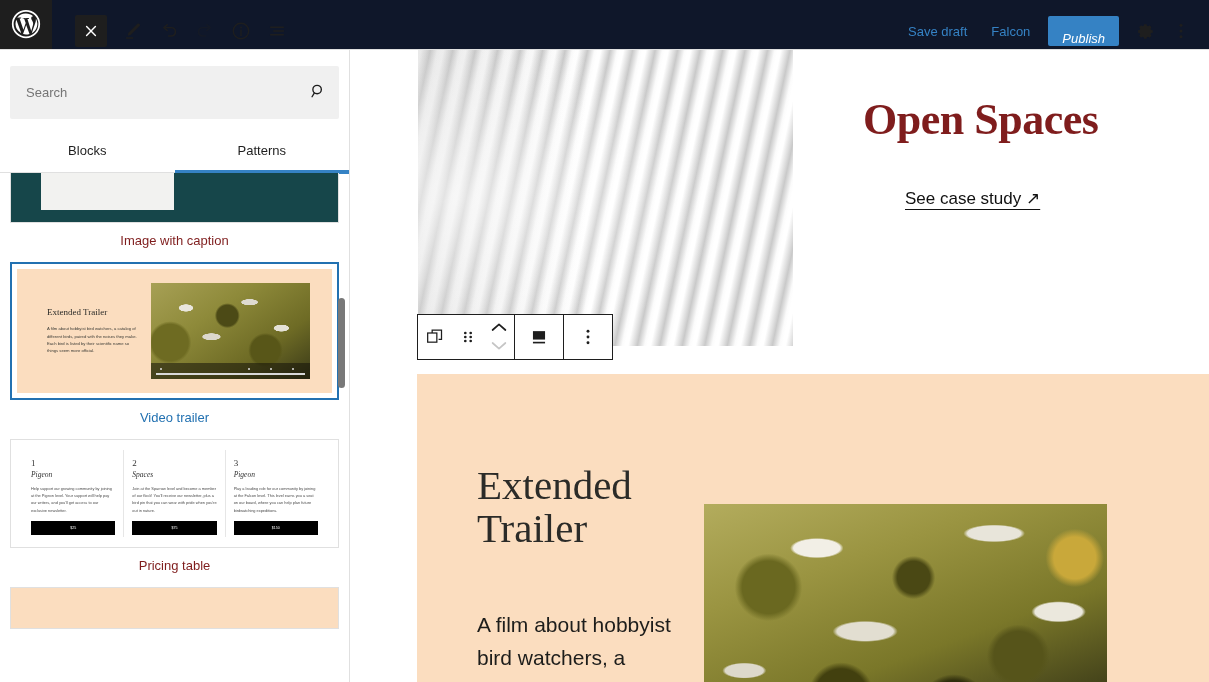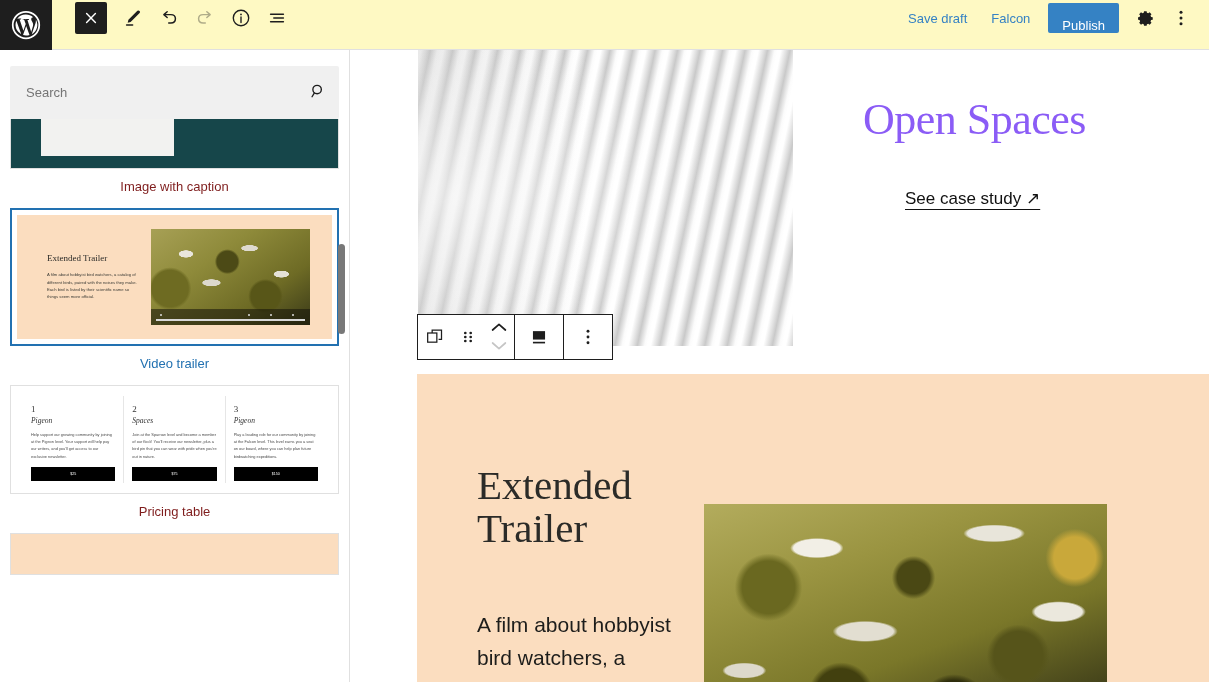--- a/index.html
+++ b/index.html
@@ -9,23 +9,23 @@
     overflow: hidden;
     font-family: "Liberation Sans", sans-serif;
     background: #ffffff;
     color: #1e1e1e;
   }
   .app { position: relative; width: 1209px; height: 682px; display: flex; flex-direction: column; }
 
   
   .header {
     height: 50px; min-height: 50px;
-    background: #fef9c3;
+    background: #0f172a;
     border-bottom: 1px solid #e0e0e0;
-    display: flex; align-items: flex-start;
+    display: flex; align-items: flex-end;
     position: relative; z-index: 40;
   }
   .wp-logo {
     width: 52px; height: 50px;
     background: #1e1e1e;
     display: flex; align-items: center; justify-content: center;
     flex-shrink: 0;
   }
   .hdr-left { display: flex; align-items: center; gap: 0; padding-left: 23px; }
   .icon-btn {
@@ -45,21 +45,21 @@
     background: transparent; border: none;
     color: #3582c4; font-size: 13px;
     font-family: "Liberation Sans", sans-serif;
     padding: 6px 12px; cursor: pointer; height: 33px;
     border-radius: 2px; white-space: nowrap;
   }
   .publish-btn {
     background: #3582c4; color: #fff; border: none;
     font-size: 13px; font-family: "Liberation Sans", sans-serif;
     padding: 15px 14px; height: 18px; cursor: pointer;
-    border-radius: 2px; margin: 0 8px 0 6px; white-space: nowrap;
+    border-radius: 2px; margin: 0 8px 0 6px; white-space: nowrap; font-style: italic;
   }
 
   
   .body-wrap { flex: 1; display: flex; min-height: 0; position: relative; }
 
   
   .inserter {
     width: 350px; min-width: 350px;
     background: #ffffff;
     border-right: 1px solid #e0e0e0;
@@ -201,21 +201,21 @@
   }
   .cover-img::after {
     content:""; position:absolute; inset:0;
     background: radial-gradient(ellipse 120% 90% at 10% 50%, rgba(255,255,255,.55), rgba(255,255,255,0) 60%),
                 linear-gradient(90deg, rgba(190,190,190,.35), rgba(255,255,255,0) 45%);
   }
 
   .heading-open {
     position: absolute; left: 513px; top: 44px;
     font-family: "Liberation Serif", serif;
-    font-weight: 400; font-size: 44px; color: #8b5cf6; letter-spacing: -.5px;
+    font-weight: 700; font-size: 44px; color: #7f1d1d; letter-spacing: -.5px;
     white-space: nowrap;
   }
   .case-link {
     position: absolute; left: 555px; top: 138px;
     font-size: 17px; color: #111;
     text-decoration: underline; text-underline-offset: 5px;
     white-space: nowrap; cursor: pointer;
   }
 
   .block-toolbar {
@@ -352,20 +352,24 @@
           <input type="text" placeholder="Search" style="">
           <span>
             <svg width="18" height="18" viewBox="0 0 20 20" aria-hidden="true">
               <circle cx="9" cy="8.4" r="4.7" fill="none" stroke="#1e1e1e" stroke-width="1.5"></circle>
               <path d="M6 12.2 3.4 16.4" stroke="#1e1e1e" stroke-width="1.5" stroke-linecap="round"></path>
             </svg>
           </span>
         </div>
       </div>
 
+      <div class="tabs">
+        <button class="tab">Blocks</button>
+        <button class="tab active">Patterns</button>
+      </div>
 
       <div class="pattern-list">
         <div class="pattern-scroll">
 
           <div class="pattern-item">
             <div class="pattern-frame">
               <div class="pv-teal">
                 <div class="ph-img"></div>
 
               </div>

